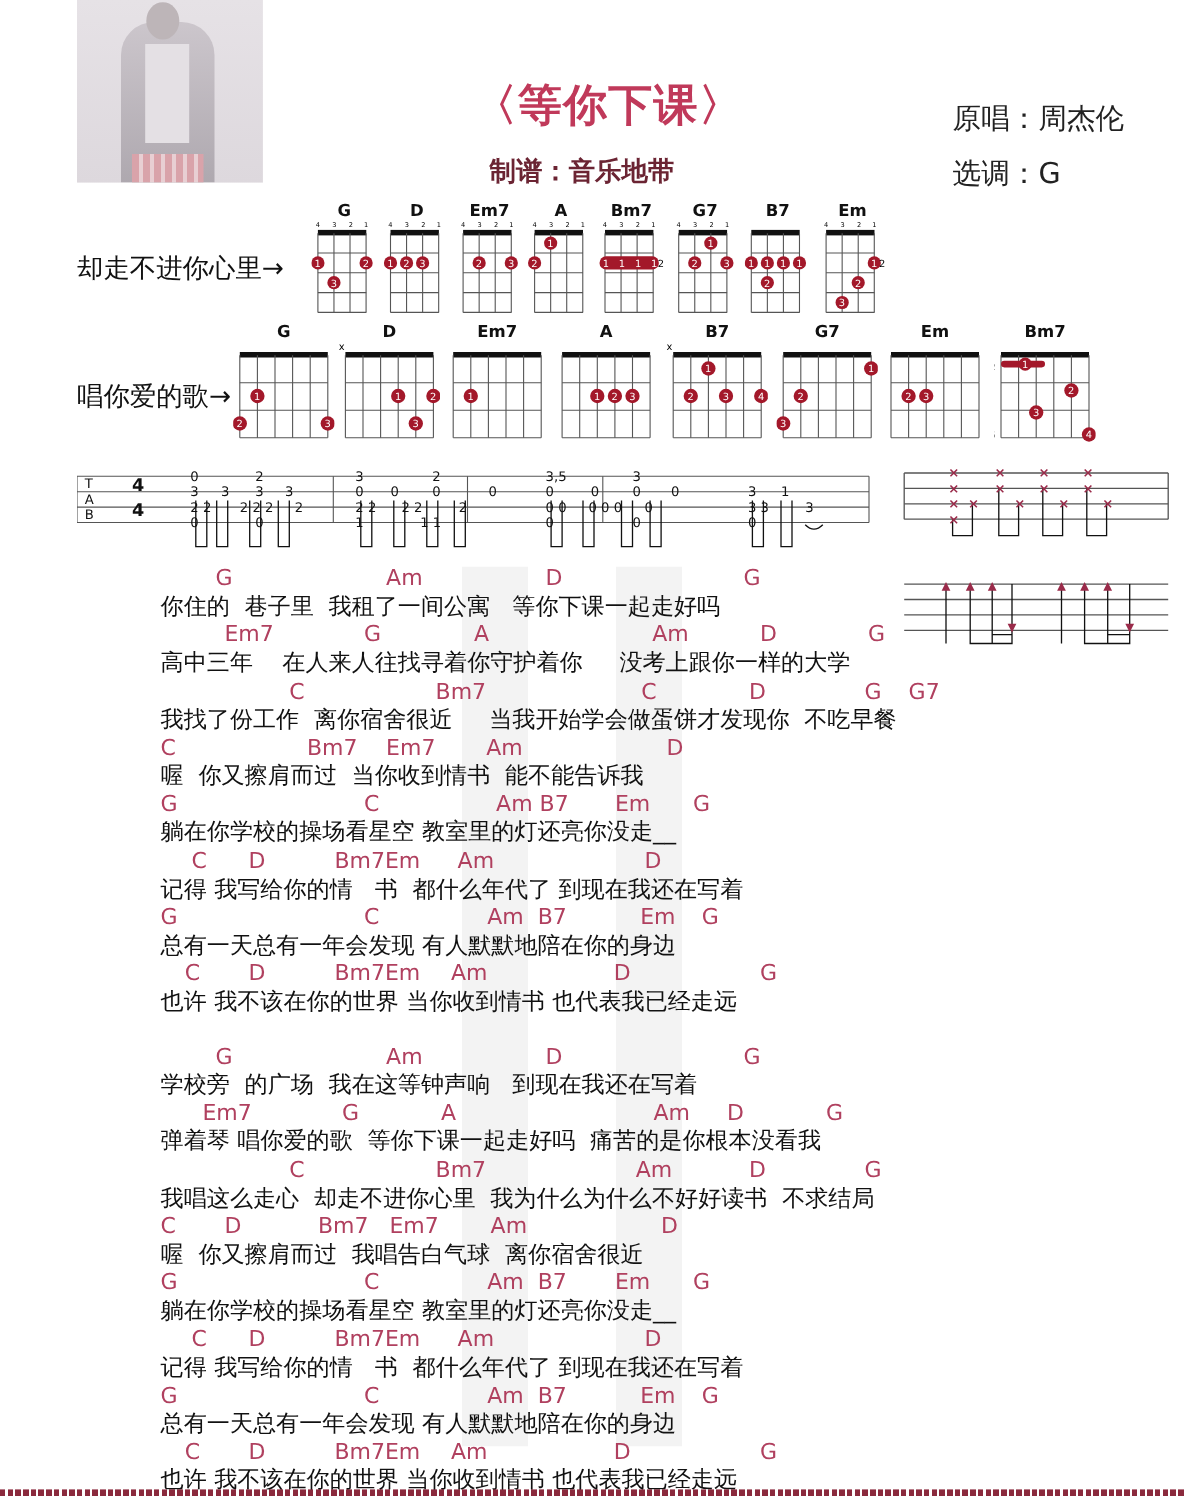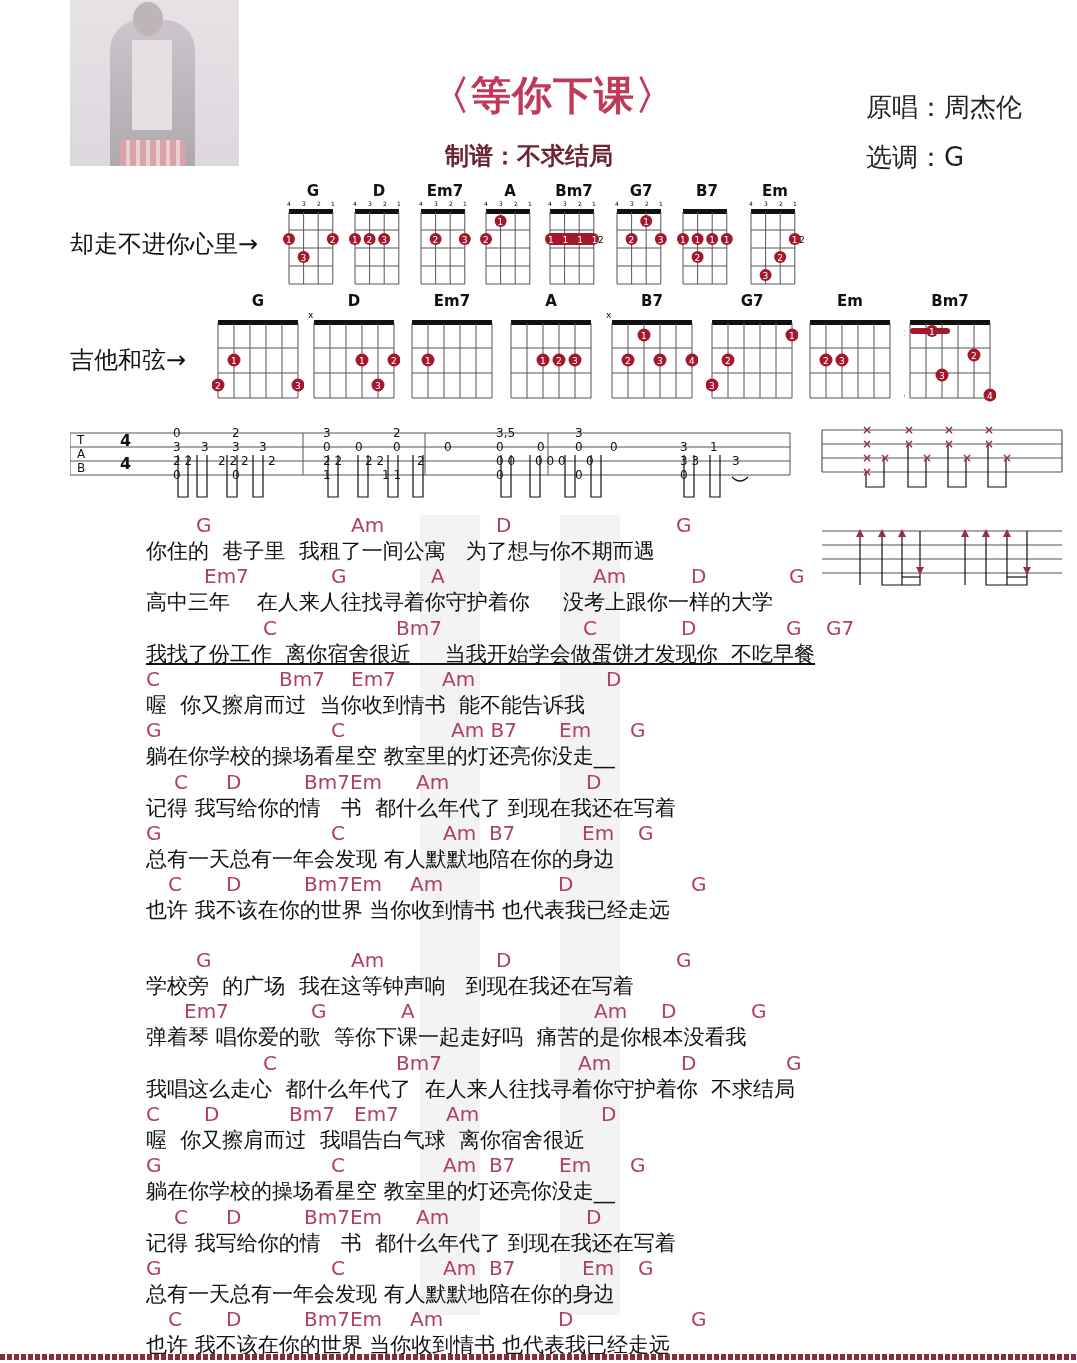--- a/index.html
+++ b/index.html
@@ -31,26 +31,26 @@
 <body>
 
 <div class="photo">
   <div class="body"></div>
     <div class="head"></div>
     <div class="shirt"></div>
     <div class="pants"></div>
 </div>
 
 <div class="title">〈等你下课〉</div>
-<div class="subtitle">制谱：不求结局</div>
+<div class="subtitle">制谱：音乐地带</div>
 <div class="meta singer">原唱：周杰伦</div>
 <div class="meta key">选调：G</div>
 
 <div class="label ukelabel">却走不进你心里→</div>
-<div class="label guitarlabel">吉他和弦→</div>
+<div class="label guitarlabel">唱你爱的歌→</div>
 
 <div id="uke-row">
     <div class="chord" style="left: 283px; top: 182px; width: 60px; height: 105px;">
       <div class="name" style="top: 0px;">G</div>
       <svg width="60" height="95" style="top:10px">
         <text x="4" y="14" font-size="6" font-family="DejaVu Sans,sans-serif">4</text>
         <text x="19" y="14" font-size="6">3</text>
         <text x="34" y="14" font-size="6">2</text>
         <text x="48" y="14" font-size="6">1</text>
         <rect x="6" y="17" width="44" height="5" fill="#111"></rect>
@@ -548,41 +548,41 @@
   </g>
 </svg>
 
 <svg class="watermark" viewBox="0 0 360 800">
     <rect x="60" y="0" width="60" height="800" fill="#777"></rect>
     <rect x="200" y="0" width="60" height="800" fill="#777"></rect>
   </svg>
 
 <div id="lyrics">
     <div class="chord-line" style="top: 513px;"><span style="left: 50px;">G</span><span style="left: 205px;">Am</span><span style="left: 350px;">D</span><span style="left: 530px;">G</span></div>
-    <div class="lyric-line" style="top: 537px;">你住的  巷子里  我租了一间公寓   为了想与你不期而遇</div>
+    <div class="lyric-line" style="top: 537px;">你住的  巷子里  我租了一间公寓   等你下课一起走好吗</div>
     <div class="chord-line" style="top: 564.3px;"><span style="left: 58px;">Em7</span><span style="left: 185px;">G</span><span style="left: 285px;">A</span><span style="left: 447px;">Am</span><span style="left: 545px;">D</span><span style="left: 643px;">G</span></div>
     <div class="lyric-line" style="top: 588.3px;">高中三年    在人来人往找寻着你守护着你     没考上跟你一样的大学</div>
     <div class="chord-line" style="top: 615.6px;"><span style="left: 117px;">C</span><span style="left: 250px;">Bm7</span><span style="left: 437px;">C</span><span style="left: 535px;">D</span><span style="left: 640px;">G</span><span style="left: 680px;">G7</span></div>
-    <div class="lyric-line" style="top: 639.6px; text-decoration: underline;">我找了份工作  离你宿舍很近     当我开始学会做蛋饼才发现你  不吃早餐</div>
+    <div class="lyric-line" style="top: 639.6px;">我找了份工作  离你宿舍很近     当我开始学会做蛋饼才发现你  不吃早餐</div>
     <div class="chord-line" style="top: 666.9px;"><span style="left: 0px;">C</span><span style="left: 133px;">Bm7</span><span style="left: 205px;">Em7</span><span style="left: 296px;">Am</span><span style="left: 460px;">D</span></div>
     <div class="lyric-line" style="top: 690.9px;">喔  你又擦肩而过  当你收到情书  能不能告诉我</div>
     <div class="chord-line" style="top: 718.2px;"><span style="left: 0px;">G</span><span style="left: 185px;">C</span><span style="left: 305px;">Am B7</span><span style="left: 413px;">Em</span><span style="left: 484px;">G</span></div>
     <div class="lyric-line" style="top: 742.2px;">躺在你学校的操场看星空 教室里的灯还亮你没走__</div>
     <div class="chord-line" style="top: 769.5px;"><span style="left: 28px;">C</span><span style="left: 80px;">D</span><span style="left: 158px;">Bm7Em</span><span style="left: 270px;">Am</span><span style="left: 440px;">D</span></div>
     <div class="lyric-line" style="top: 793.5px;">记得 我写给你的情   书  都什么年代了 到现在我还在写着</div>
     <div class="chord-line" style="top: 820.8px;"><span style="left: 0px;">G</span><span style="left: 185px;">C</span><span style="left: 297px;">Am  B7</span><span style="left: 436px;">Em</span><span style="left: 492px;">G</span></div>
     <div class="lyric-line" style="top: 844.8px;">总有一天总有一年会发现 有人默默地陪在你的身边</div>
     <div class="chord-line" style="top: 872.1px;"><span style="left: 22px;">C</span><span style="left: 80px;">D</span><span style="left: 158px;">Bm7Em</span><span style="left: 264px;">Am</span><span style="left: 412px;">D</span><span style="left: 545px;">G</span></div>
     <div class="lyric-line" style="top: 896.1px;">也许 我不该在你的世界 当你收到情书 也代表我已经走远</div>
     <div class="chord-line" style="top: 948px;"><span style="left: 50px;">G</span><span style="left: 205px;">Am</span><span style="left: 350px;">D</span><span style="left: 530px;">G</span></div>
     <div class="lyric-line" style="top: 972px;">学校旁  的广场  我在这等钟声响   到现在我还在写着</div>
     <div class="chord-line" style="top: 999.3px;"><span style="left: 38px;">Em7</span><span style="left: 165px;">G</span><span style="left: 255px;">A</span><span style="left: 448px;">Am</span><span style="left: 515px;">D</span><span style="left: 605px;">G</span></div>
     <div class="lyric-line" style="top: 1023.3px;">弹着琴 唱你爱的歌  等你下课一起走好吗  痛苦的是你根本没看我</div>
     <div class="chord-line" style="top: 1050.6px;"><span style="left: 117px;">C</span><span style="left: 250px;">Bm7</span><span style="left: 432px;">Am</span><span style="left: 535px;">D</span><span style="left: 640px;">G</span></div>
-    <div class="lyric-line" style="top: 1074.6px;">我唱这么走心  都什么年代了  在人来人往找寻着你守护着你  不求结局</div>
+    <div class="lyric-line" style="top: 1074.6px;">我唱这么走心  却走不进你心里  我为什么为什么不好好读书  不求结局</div>
     <div class="chord-line" style="top: 1101.9px;"><span style="left: 0px;">C</span><span style="left: 58px;">D</span><span style="left: 143px;">Bm7</span><span style="left: 208px;">Em7</span><span style="left: 300px;">Am</span><span style="left: 455px;">D</span></div>
     <div class="lyric-line" style="top: 1125.9px;">喔  你又擦肩而过  我唱告白气球  离你宿舍很近</div>
     <div class="chord-line" style="top: 1153.2px;"><span style="left: 0px;">G</span><span style="left: 185px;">C</span><span style="left: 297px;">Am  B7</span><span style="left: 413px;">Em</span><span style="left: 484px;">G</span></div>
     <div class="lyric-line" style="top: 1177.2px;">躺在你学校的操场看星空 教室里的灯还亮你没走__</div>
     <div class="chord-line" style="top: 1204.5px;"><span style="left: 28px;">C</span><span style="left: 80px;">D</span><span style="left: 158px;">Bm7Em</span><span style="left: 270px;">Am</span><span style="left: 440px;">D</span></div>
     <div class="lyric-line" style="top: 1228.5px;">记得 我写给你的情   书  都什么年代了 到现在我还在写着</div>
     <div class="chord-line" style="top: 1255.8px;"><span style="left: 0px;">G</span><span style="left: 185px;">C</span><span style="left: 297px;">Am  B7</span><span style="left: 436px;">Em</span><span style="left: 492px;">G</span></div>
     <div class="lyric-line" style="top: 1279.8px;">总有一天总有一年会发现 有人默默地陪在你的身边</div>
     <div class="chord-line" style="top: 1307.1px;"><span style="left: 22px;">C</span><span style="left: 80px;">D</span><span style="left: 158px;">Bm7Em</span><span style="left: 264px;">Am</span><span style="left: 412px;">D</span><span style="left: 545px;">G</span></div>
     <div class="lyric-line" style="top: 1331.1px;">也许 我不该在你的世界 当你收到情书 也代表我已经走远</div>

